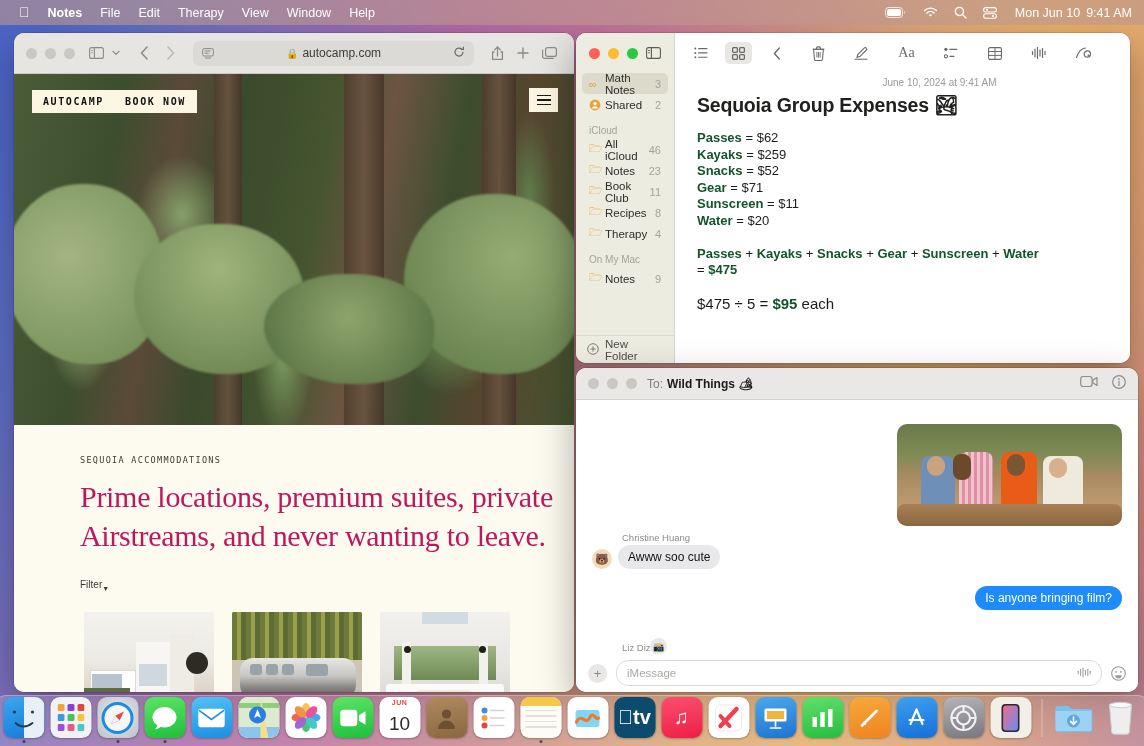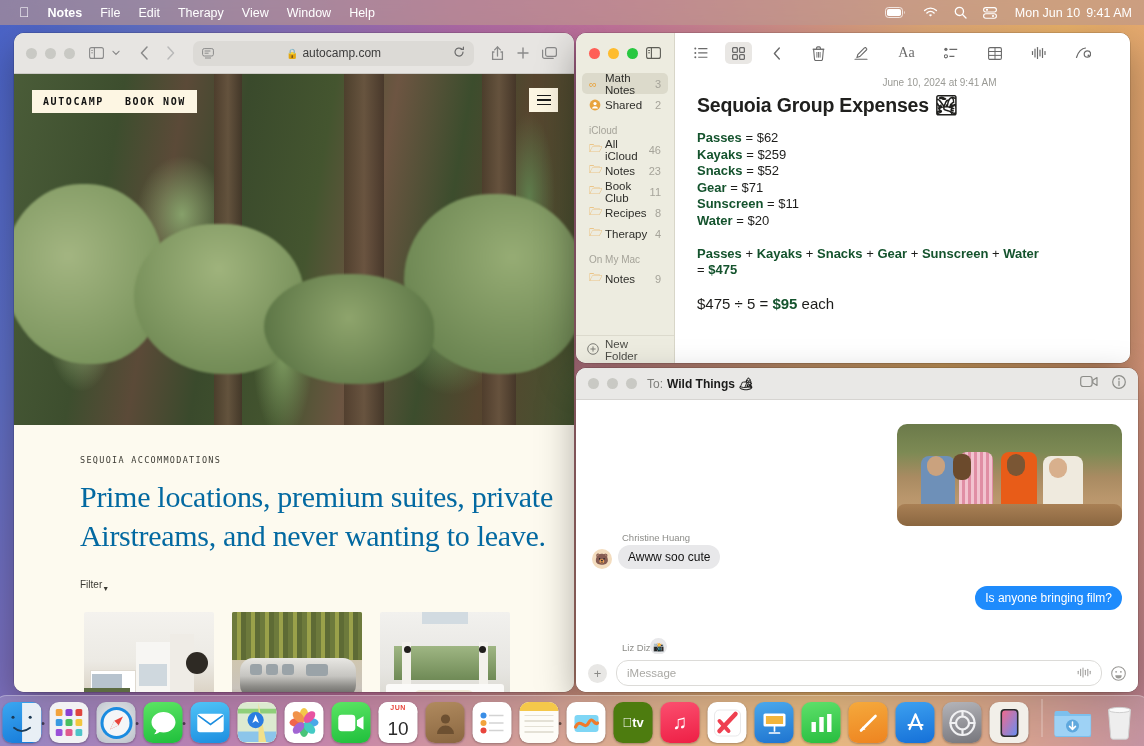--- a/index.html
+++ b/index.html
@@ -88,21 +88,21 @@
     position: absolute; top: 14px; right: 16px; width: 29px; height: 24px;
     background: #fdf6e3; display: flex; flex-direction: column;
     align-items: center; justify-content: center; gap: 3px;
   }
   #hamburger i { display: block; width: 14px; height: 1.6px; background: #1a1a1a; }
 
   #page { background: #fdfaef; height: 333px; padding: 30px 0 0 0; position: relative;}
   .eyebrow { font-family: "DejaVu Sans Mono", monospace; font-size: 8.5px;
              letter-spacing: 1.3px; color: #3b3a33; padding-left: 66px; }
   #headline { font-family: "Liberation Serif", serif; font-size: 30px; line-height: 1.3;
-              color: #0369a1; padding: 12px 0 0 66px; letter-spacing: -0.3px; }
+              color: #be185d; padding: 12px 0 0 66px; letter-spacing: -0.3px; }
   #filter { font-size: 10px; color: #3b3a33; padding: 24px 0 0 66px; }
   #filter sub { font-size: 7px; }
   #gallery { display: flex; gap: 18px; padding: 20px 0 0 70px; }
   .thumb { width: 130px; height: 123px; border-radius: 2px; overflow: hidden; position: relative; }
   .thumb.interior {
     background:
       linear-gradient(180deg,#f4f2ee 0%,#eceae4 40%,#d8cfc0 70%, #8a6f4e 100%);
   }
   .thumb.trailer {
     background:
@@ -195,21 +195,21 @@
 
   
   #dock {
     position: absolute; left: 50%; transform: translateX(-50%); bottom: 0;
     height: 51px; display: flex; align-items: flex-end; gap: 5px;
     padding: 4px 8px 3px; border-radius: 13px 13px 0 0;
     background: rgba(255,255,255,0.17);
     backdrop-filter: blur(22px);
     border: 0.5px solid rgba(255,255,255,0.28); border-bottom: none;
   }
-  .dk { width: 42px; position: relative; display: flex; flex-direction: row; align-items: center; }
+  .dk { width: 42px; position: relative; display: flex; flex-direction: column; align-items: center; }
   .dk .ic { width: 41px; height: 41px; border-radius: 9.5px; overflow: hidden;
             display: flex; align-items: center; justify-content: center;
             font-size: 20px; box-shadow: 0 1px 2px rgba(0,0,0,0.25); position: relative; }
   .dk .dot { width: 3px; height: 3px; border-radius: 50%; background: rgba(0,0,0,0.55); margin-top: 2px; }
   .dk .dot.off { background: transparent; }
   .dk-sep { width: 1px; height: 38px; background: rgba(255,255,255,0.4); margin: 0 5px 6px; }
 </style>
 </head>
 <body>
 
@@ -829,21 +829,21 @@
   <div class="dk">
     <div class="ic" style="background:#fff">
       <svg width="30" height="30" viewBox="0 0 30 30">
           <rect x="3" y="7" width="24" height="17" rx="3" fill="#7fd6f5"></rect>
           <path d="M4 19c5-10 9 4 13-4s6 3 9 0" stroke="#f07a2c" stroke-width="3.2" fill="none" stroke-linecap="round"></path>
         </svg>
     </div>
     <div class="dot off"></div>
   </div>
   <div class="dk">
-    <div class="ic" style="background:#4d7c0f;color:#fff;font-size:13px;font-weight:bold">tv</div>
+    <div class="ic" style="background:#0c4a6e;color:#fff;font-size:20px;font-weight:bold">tv</div>
     <div class="dot off"></div>
   </div>
   <div class="dk">
     <div class="ic" style="background:linear-gradient(170deg,#fb4f6f,#ee1f45);color:#fff;font-size:20px">♫</div>
     <div class="dot off"></div>
   </div>
   <div class="dk">
     <div class="ic" style="background:#fff">
       <svg width="30" height="30" viewBox="0 0 30 30">
           <rect x="2" y="2" width="26" height="26" rx="5" fill="#fff" stroke="#e9e9ea" stroke-width="1"></rect>

